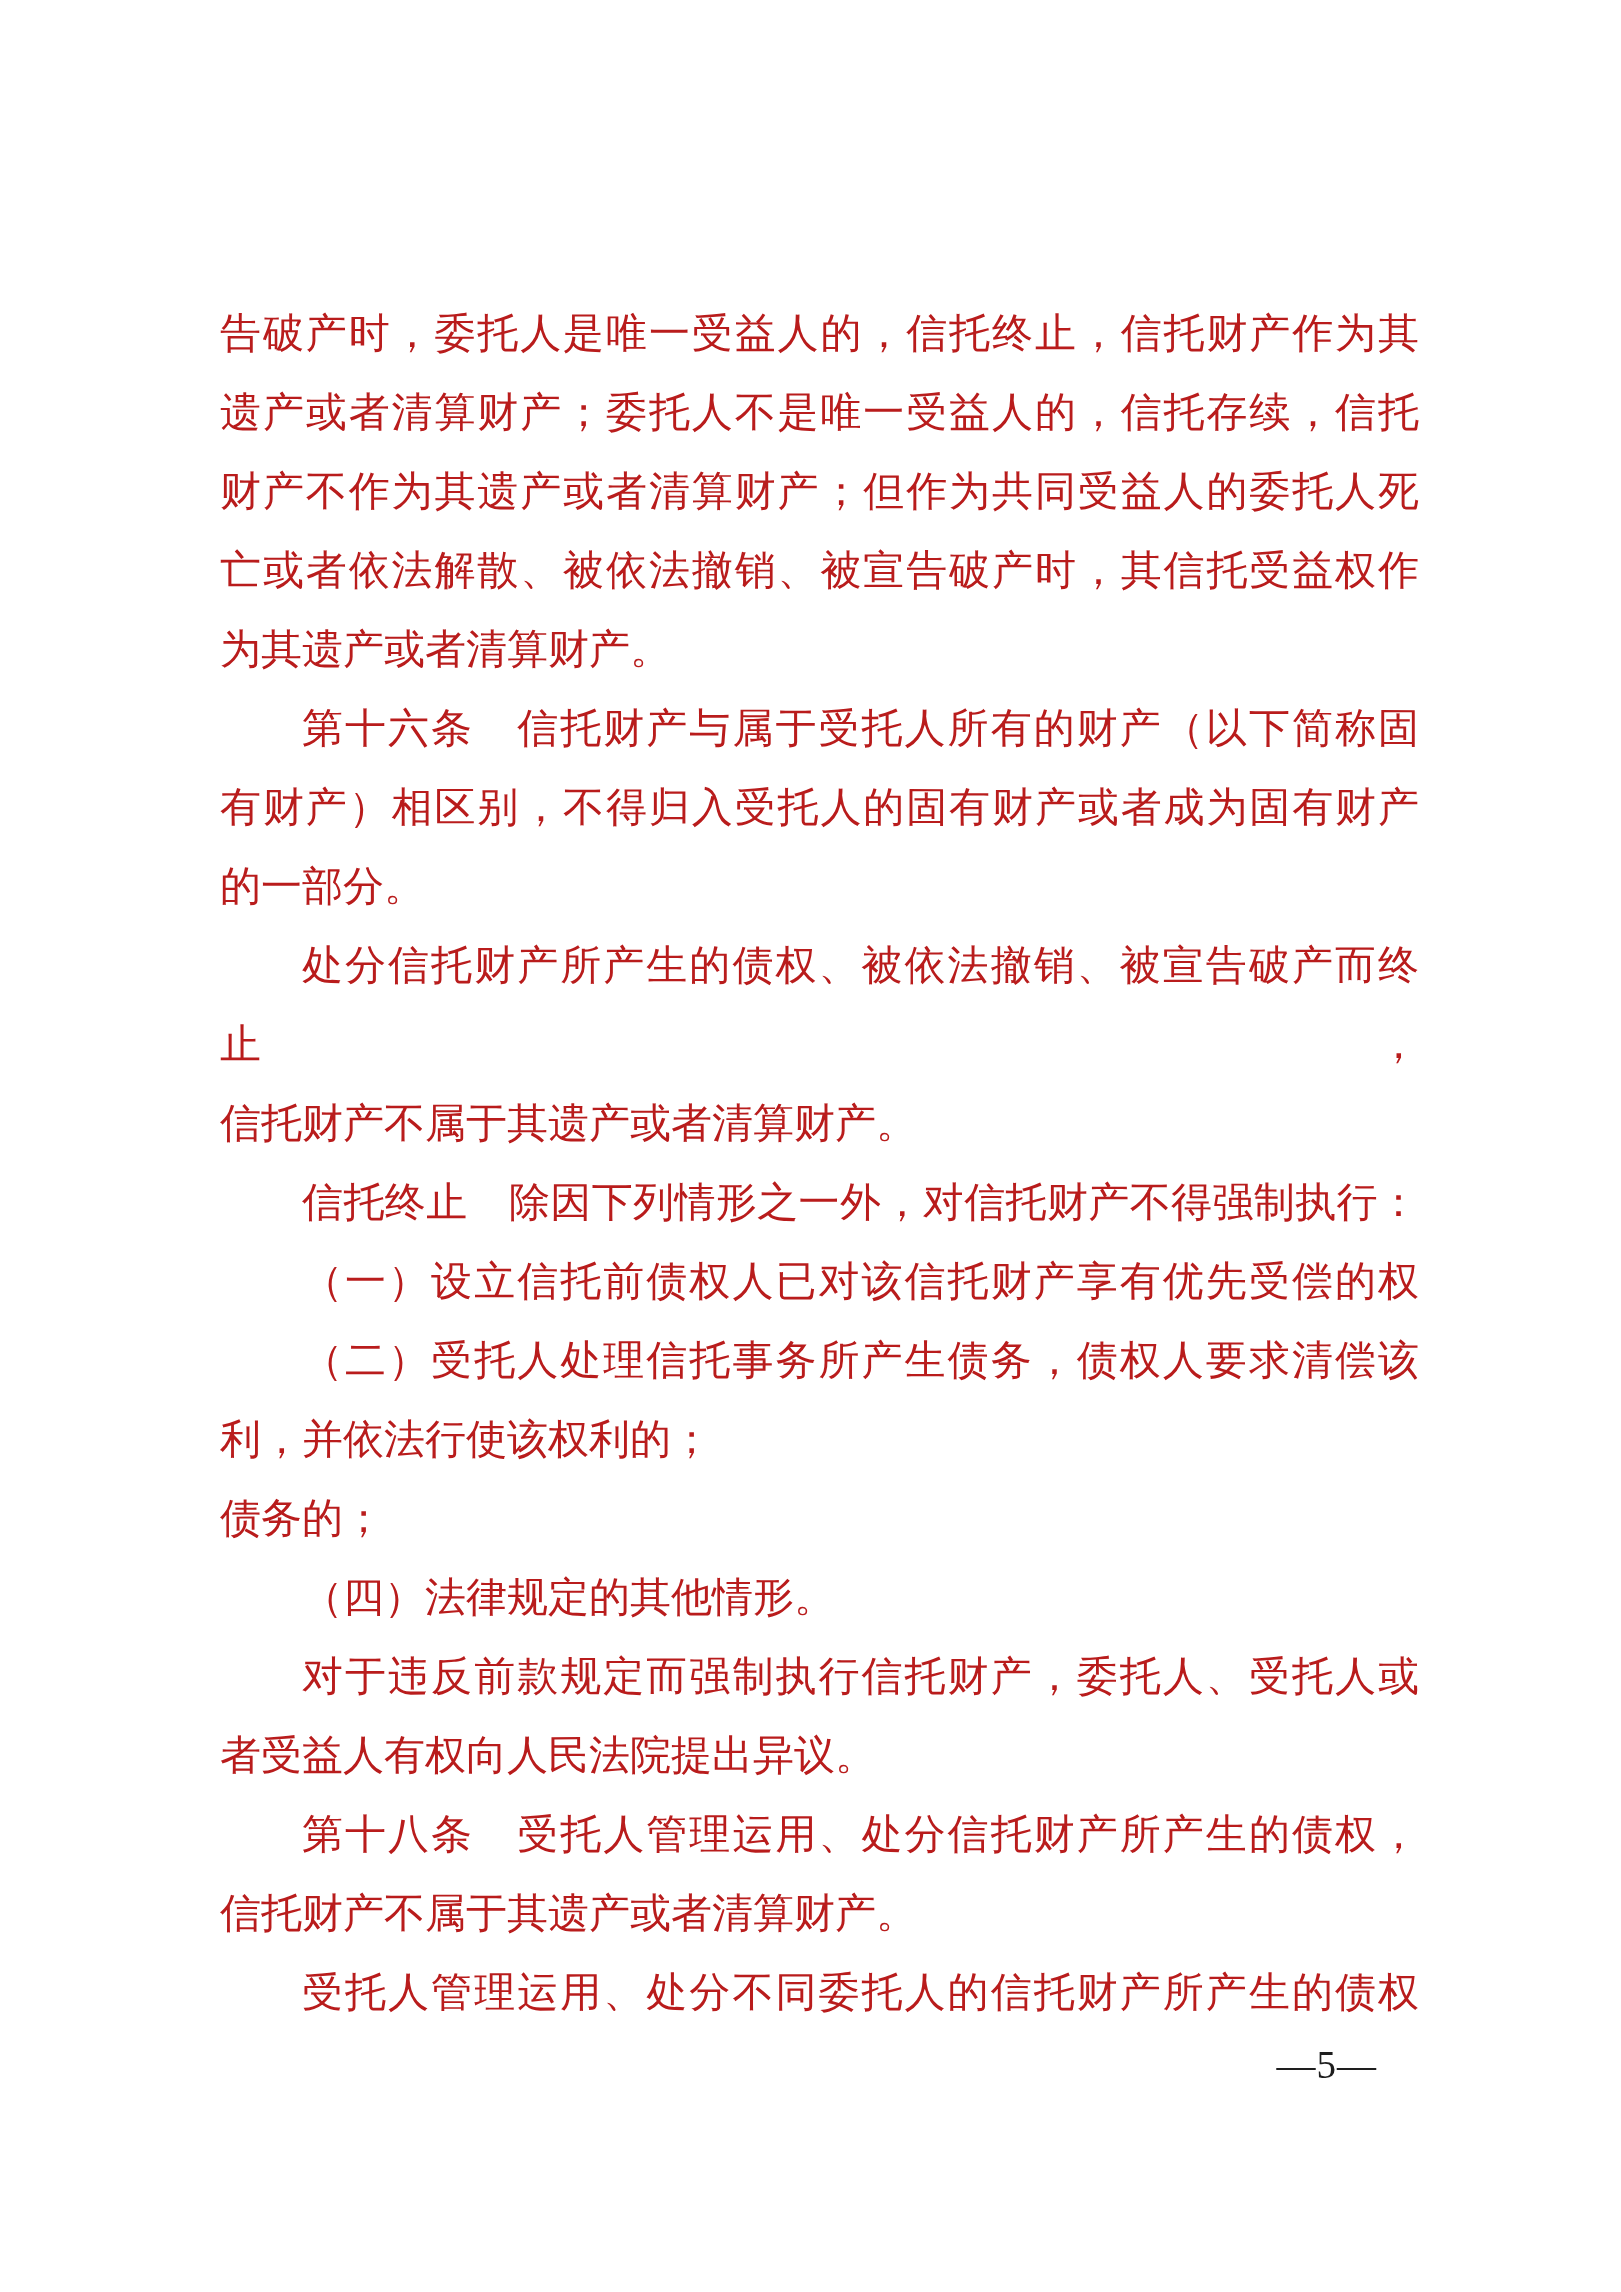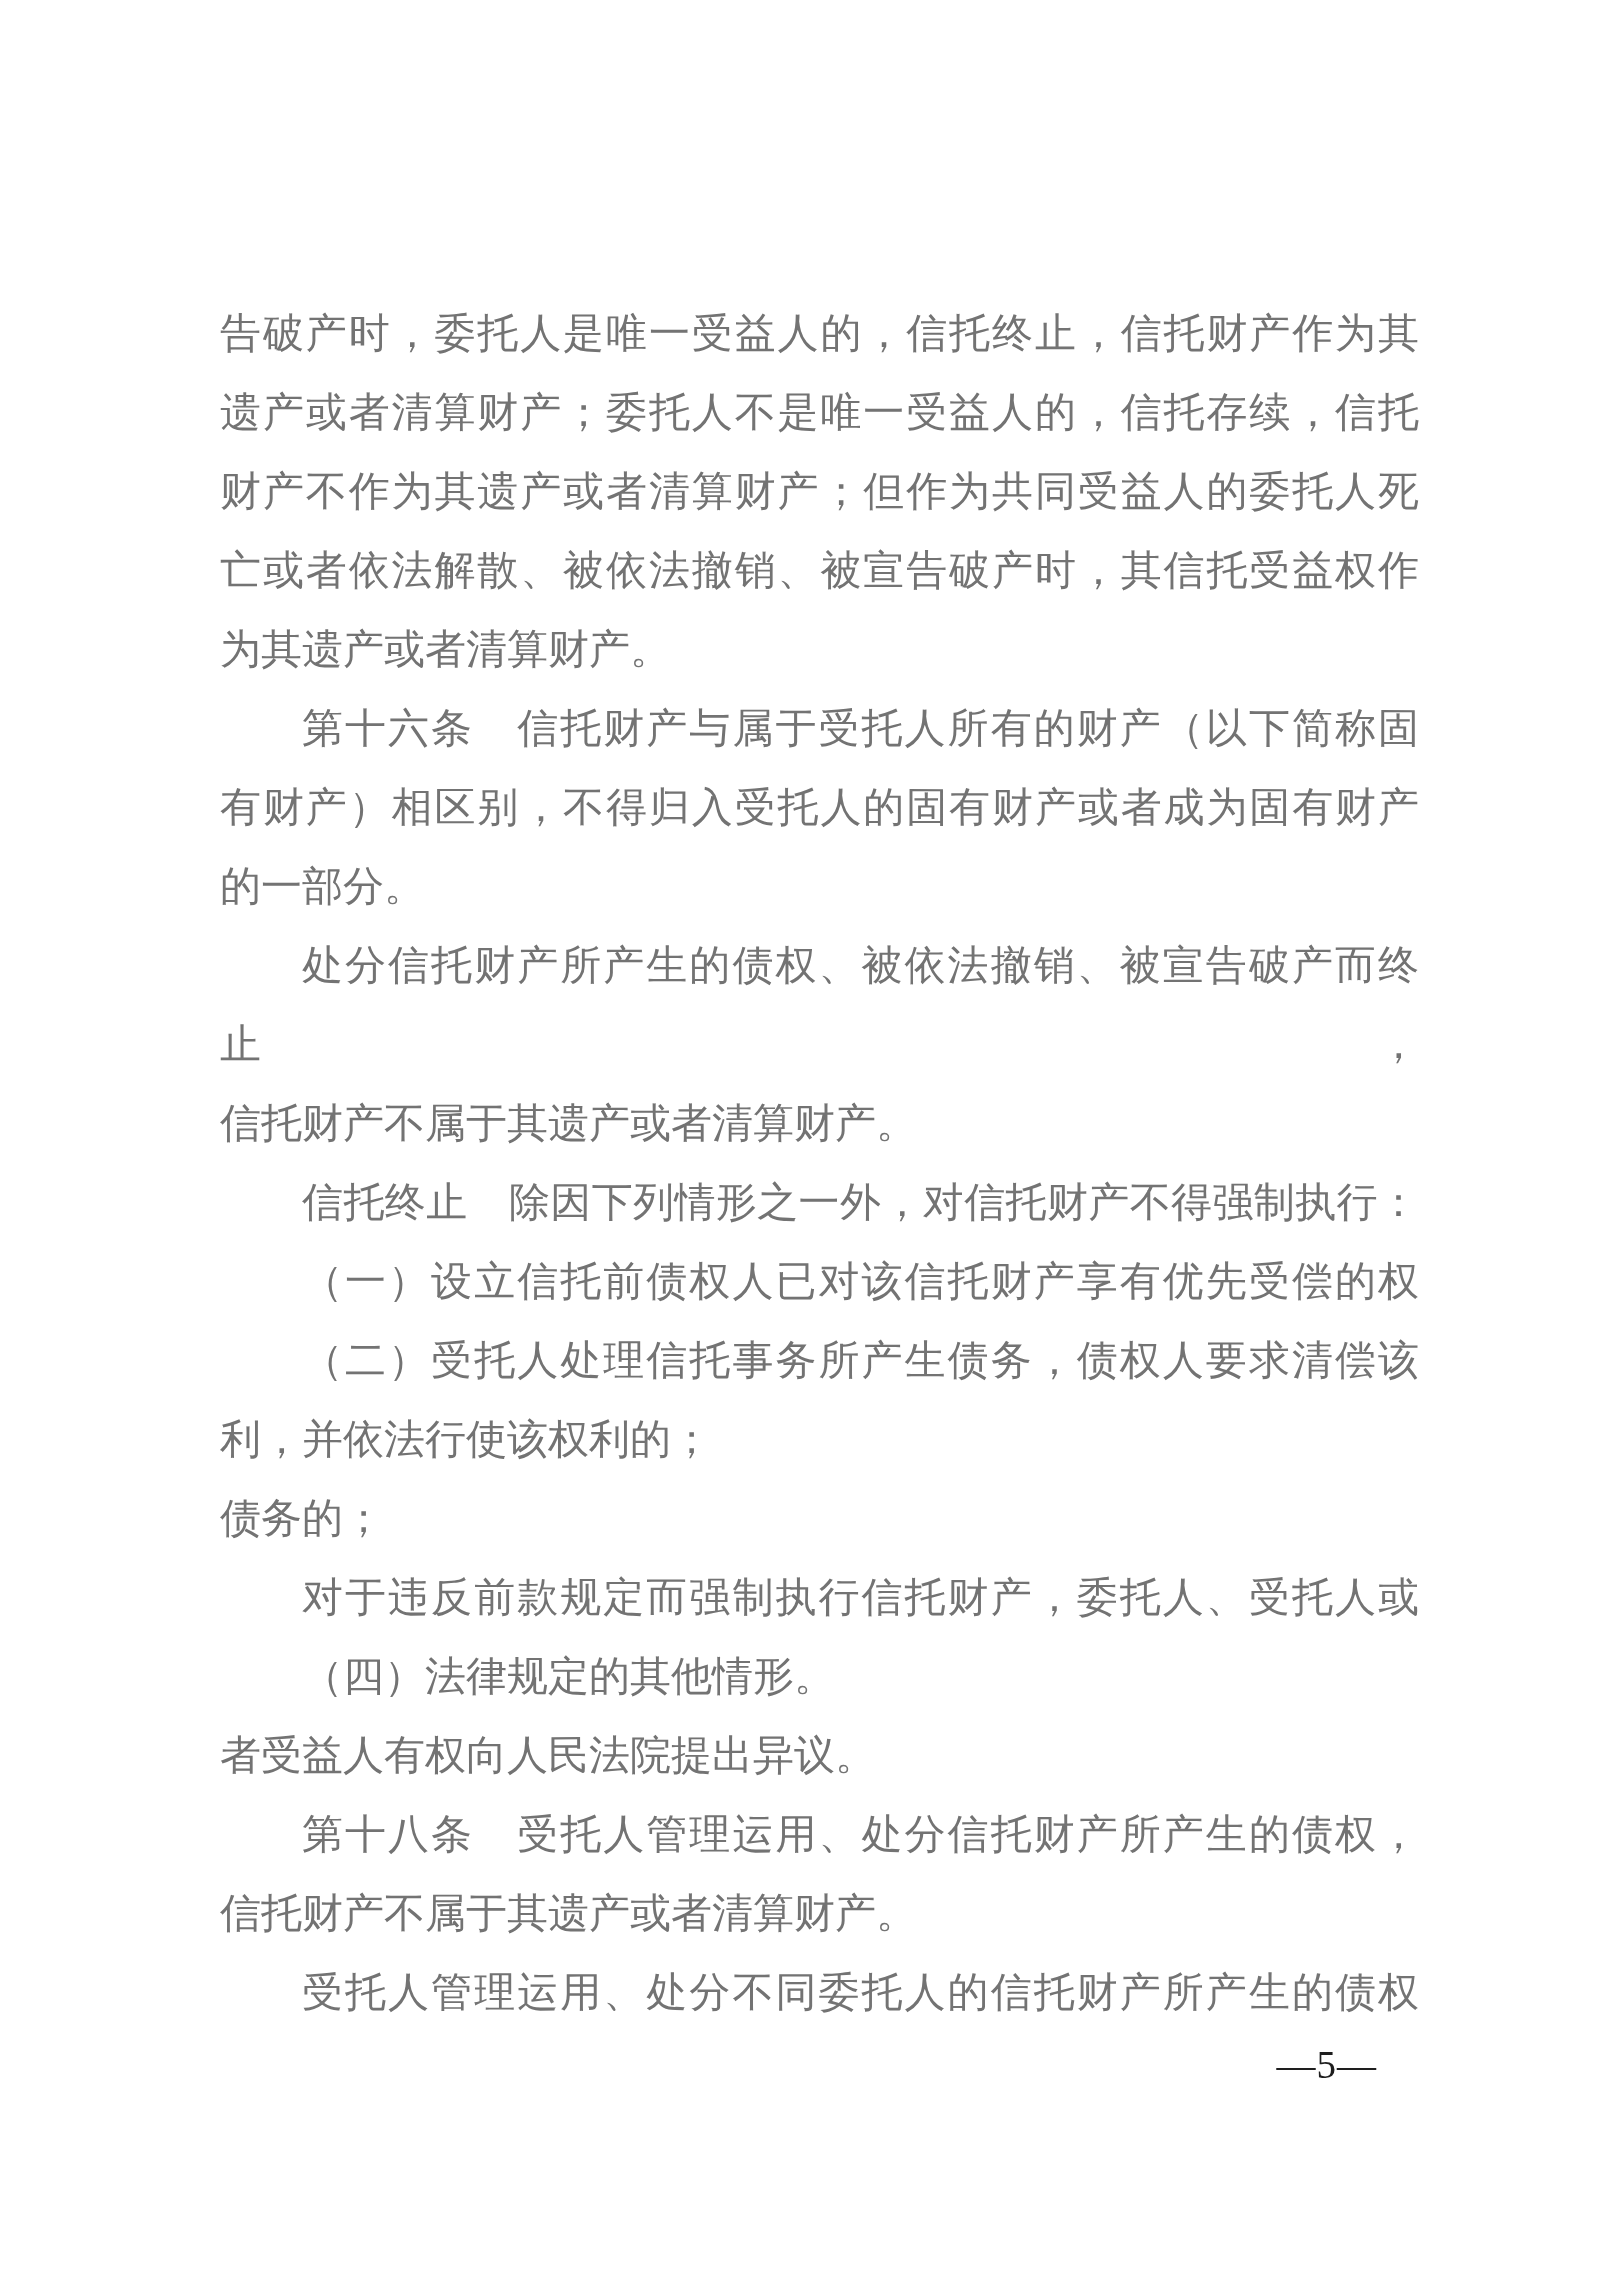--- a/index.html
+++ b/index.html
@@ -13,21 +13,21 @@
     height: 2293px;
     background: #ffffff;
     overflow: hidden;
     font-family: "Liberation Serif", "DejaVu Serif", serif;
   }
   .text-block {
     position: absolute;
     left: 220px;
     top: 294px;
     width: 1199px;
-    color: #737373;
+    color: #b91c1c;
     font-size: 41px;
     line-height: 79px;
   }
   .line {
     width: 100%;
     white-space: nowrap;
   }
   .line.fill {
     white-space: normal;
     text-align: justify;
@@ -63,22 +63,22 @@
       <div class="line indent fill"><span class="art-heading">第十六条</span>　信托财产与属于受托人所有的财产（以下简称固</div>
       <div class="line fill">有财产）相区别，不得归入受托人的固有财产或者成为固有财产</div>
       <div class="line">的一部分。</div>
       <div class="line indent fill">处分信托财产所产生的债权、被依法撤销、被宣告破产而终止，</div>
       <div class="line">信托财产不属于其遗产或者清算财产。</div>
       <div class="line indent fill"><span class="art-heading">信托终止</span>　除因下列情形之一外，对信托财产不得强制执行：</div>
       <div class="line indent fill">（一）设立信托前债权人已对该信托财产享有优先受偿的权</div>
       <div class="line indent fill">（二）受托人处理信托事务所产生债务，债权人要求清偿该</div>
       <div class="line">利，并依法行使该权利的；</div>
       <div class="line">债务的；</div>
+      <div class="line indent">（四）法律规定的其他情形。</div>
       <div class="line indent fill">对于违反前款规定而强制执行信托财产，委托人、受托人或</div>
-      <div class="line indent">（四）法律规定的其他情形。</div>
       <div class="line">者受益人有权向人民法院提出异议。</div>
       <div class="line indent fill"><span class="art-heading">第十八条</span>　受托人管理运用、处分信托财产所产生的债权，</div>
       <div class="line">信托财产不属于其遗产或者清算财产。</div>
       <div class="line indent fill">受托人管理运用、处分不同委托人的信托财产所产生的债权</div>
     </div>
   <div class="page-number">—5—</div>
 </div>
 
 
 </body></html>

